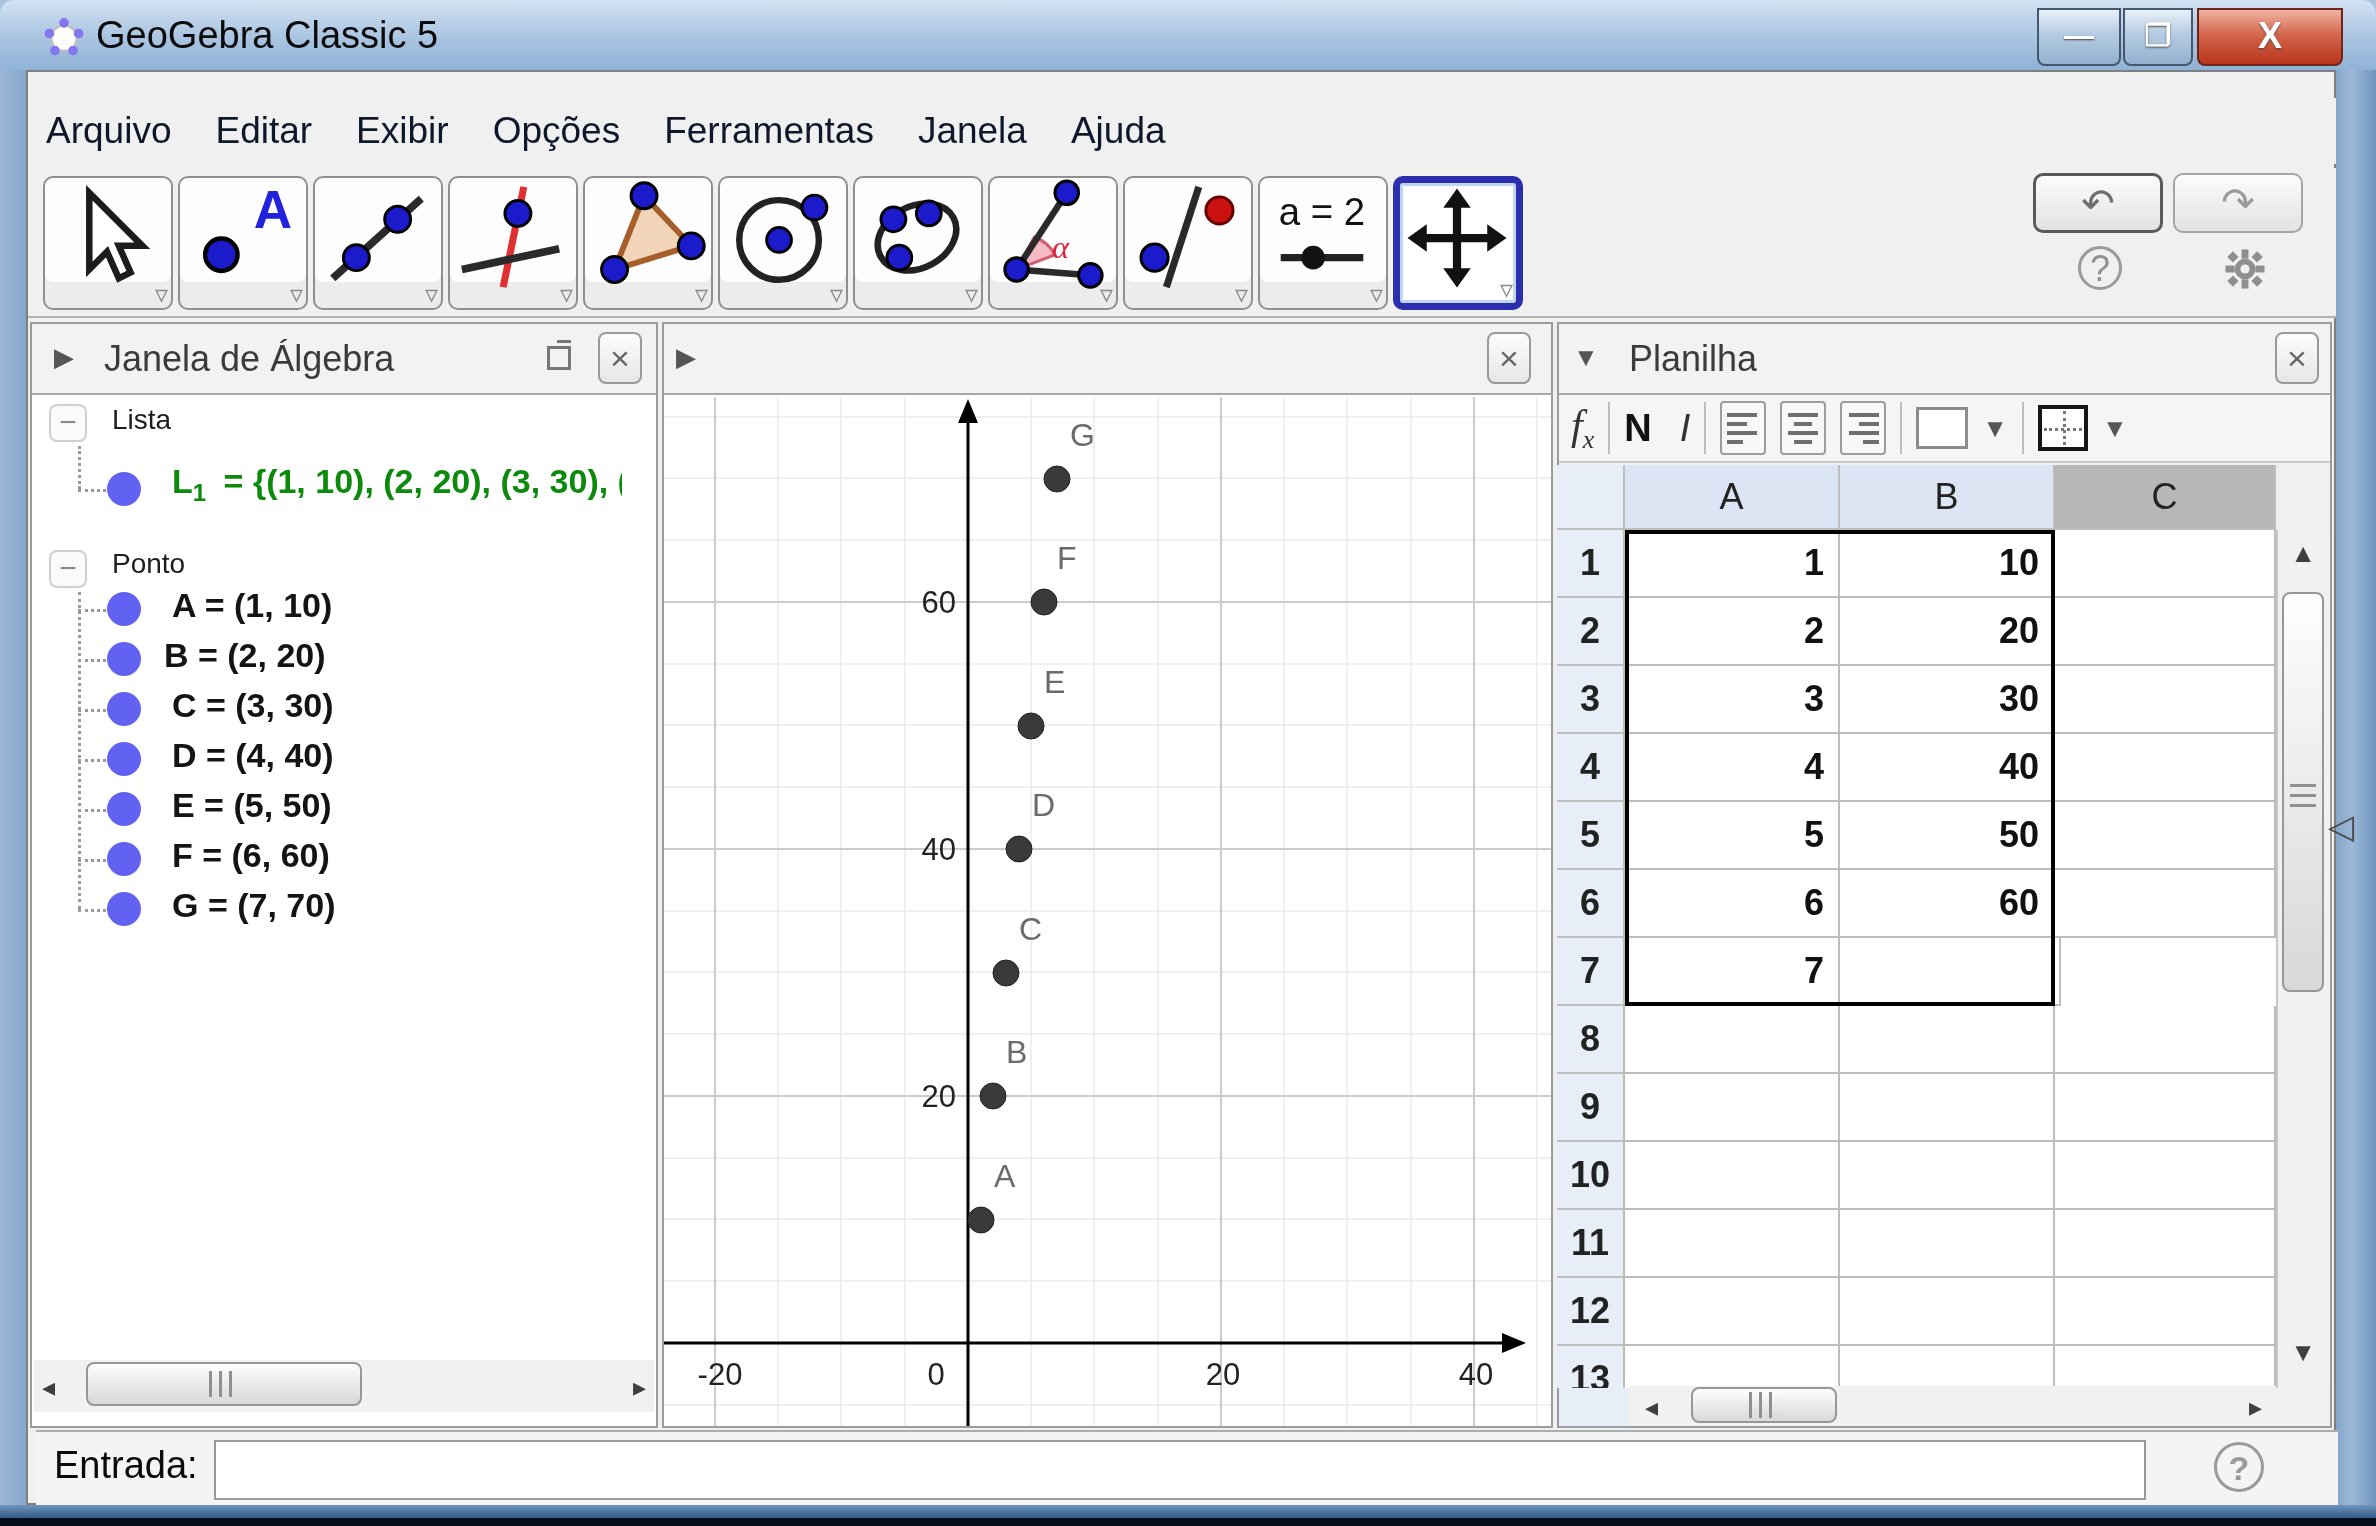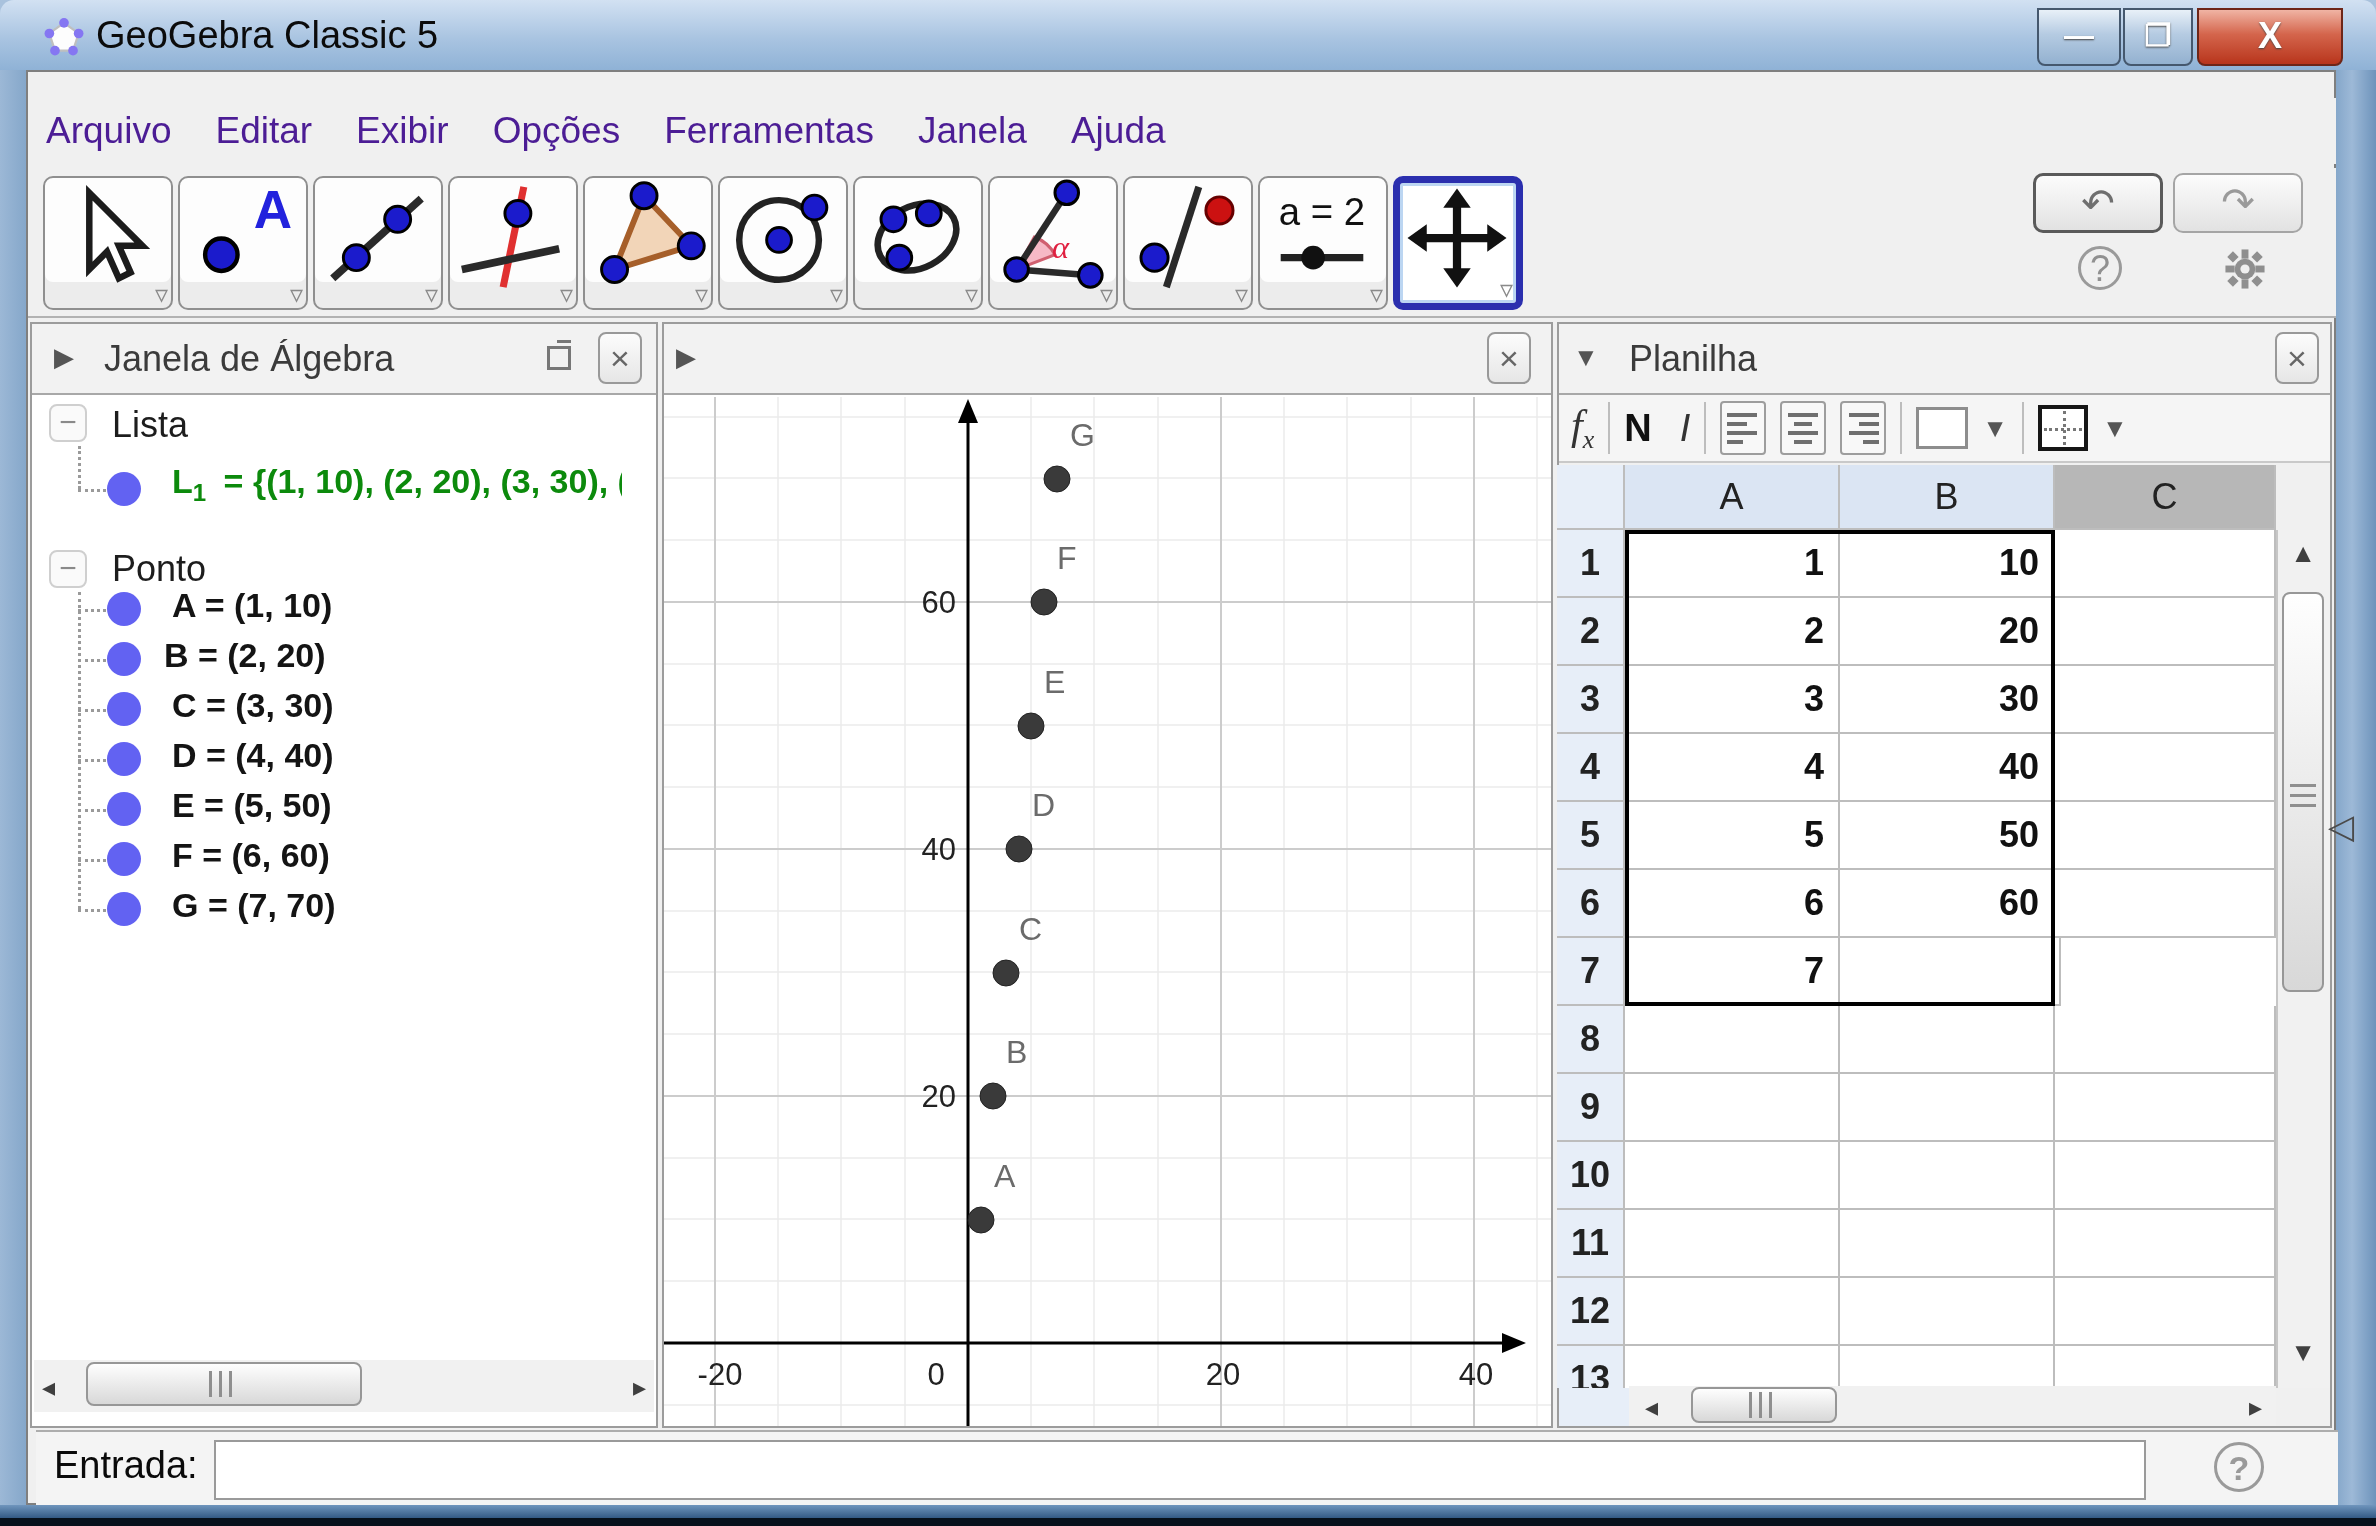--- a/index.html
+++ b/index.html
@@ -17,21 +17,21 @@
   .frame-bottom2{left:0;top:1518px;width:2376px;height:8px;background:#06101c;}
   .win-title{left:96px;top:14px;font-size:38px;color:#0b0b0b;}
   .winbtn{top:8px;height:58px;border:2px solid #45586e;border-radius:0 0 8px 8px;
     background:linear-gradient(#e8f0f8,#b5cbe2 45%,#93b1d0);color:#fff;text-align:center;
     font-weight:bold;font-size:30px;line-height:52px;text-shadow:0 1px 2px #444;}
   .winbtn.close{background:linear-gradient(#f0b4a4,#d4654c 45%,#b8351c);border-color:#6e2618;}
 
   
   .menubar{left:30px;top:98px;width:2306px;height:66px;display:flex;gap:44px;
     align-items:center;padding-left:16px;background:#f0f0f0;}
-  .menu-item{font-size:37px;color:#4c1d95;}
+  .menu-item{font-size:37px;color:#0f172a;}
 
   
   .toolbar{left:28px;top:168px;width:2308px;height:150px;background:#f0f0f0;border-bottom:2px solid #b2b2b2;}
   .toolbtn{top:176px;width:130px;height:134px;background:#fdfdfd;border:2px solid #8f8f8f;
     border-radius:10px;box-shadow:inset 0 -26px 0 #ececec;}
   .toolbtn.selected{border:7px solid #2b2fae;box-shadow:inset 0 0 0 3px #bcd6f2;background:#fff;}
   .dropcorner{position:absolute;right:3px;bottom:-2px;font-size:26px;color:#8a8a8a;}
   .undoredo{top:173px;width:130px;height:60px;border-radius:10px;
     background:linear-gradient(#fcfcfc,#e2e2e2);text-align:center;font-size:40px;color:#6f6f6f;line-height:54px;}
   .small-circle-btn{font-size:36px;color:#909090;}
@@ -43,21 +43,21 @@
   .panel-title{position:absolute;top:14px;font-size:36px;color:#3b3b3b;}
   .hdr-arrow{position:absolute;top:18px;font-size:26px;color:#555;}
   .xbtn{position:absolute;top:8px;width:44px;height:52px;border:2px solid #999;border-radius:8px;
     background:linear-gradient(#fcfcfc,#e6e6e6);color:#666;font-size:34px;text-align:center;line-height:48px;}
   .popout{position:absolute;top:22px;width:24px;height:24px;border:3px solid #777;}
   .popout:after{content:"";position:absolute;right:-3px;top:-9px;width:14px;height:3px;background:#777;}
 
   
   .grp-box{width:38px;height:38px;border:2px solid #cfcfcf;border-radius:8px;background:#fafafa;
     color:#8a8a8a;font-size:30px;text-align:center;line-height:32px;}
-  .grp-label{font-size:36px;color:#1d1d1d;}
+  .grp-label{font-size:28px;color:#1d1d1d;}
   .alg-item{font-size:34px;font-weight:bold;color:#141414;white-space:nowrap;}
   .bullet{width:34px;height:34px;border-radius:50%;background:#6262f2;}
   .treev{border-left:3px dotted #9a9a9a;}
   .treeh{border-top:3px dotted #9a9a9a;}
 
   
   .sb-track{background:#f1f1f1;}
   .sb-thumb{background:linear-gradient(#fefefe,#d8d8d8);border:2px solid #979797;border-radius:8px;}
   .gripH{position:absolute;left:50%;top:50%;transform:translate(-50%,-50%);width:30px;height:26px;
     background:repeating-linear-gradient(90deg,#8f8f8f 0 3px,transparent 3px 10px);}

